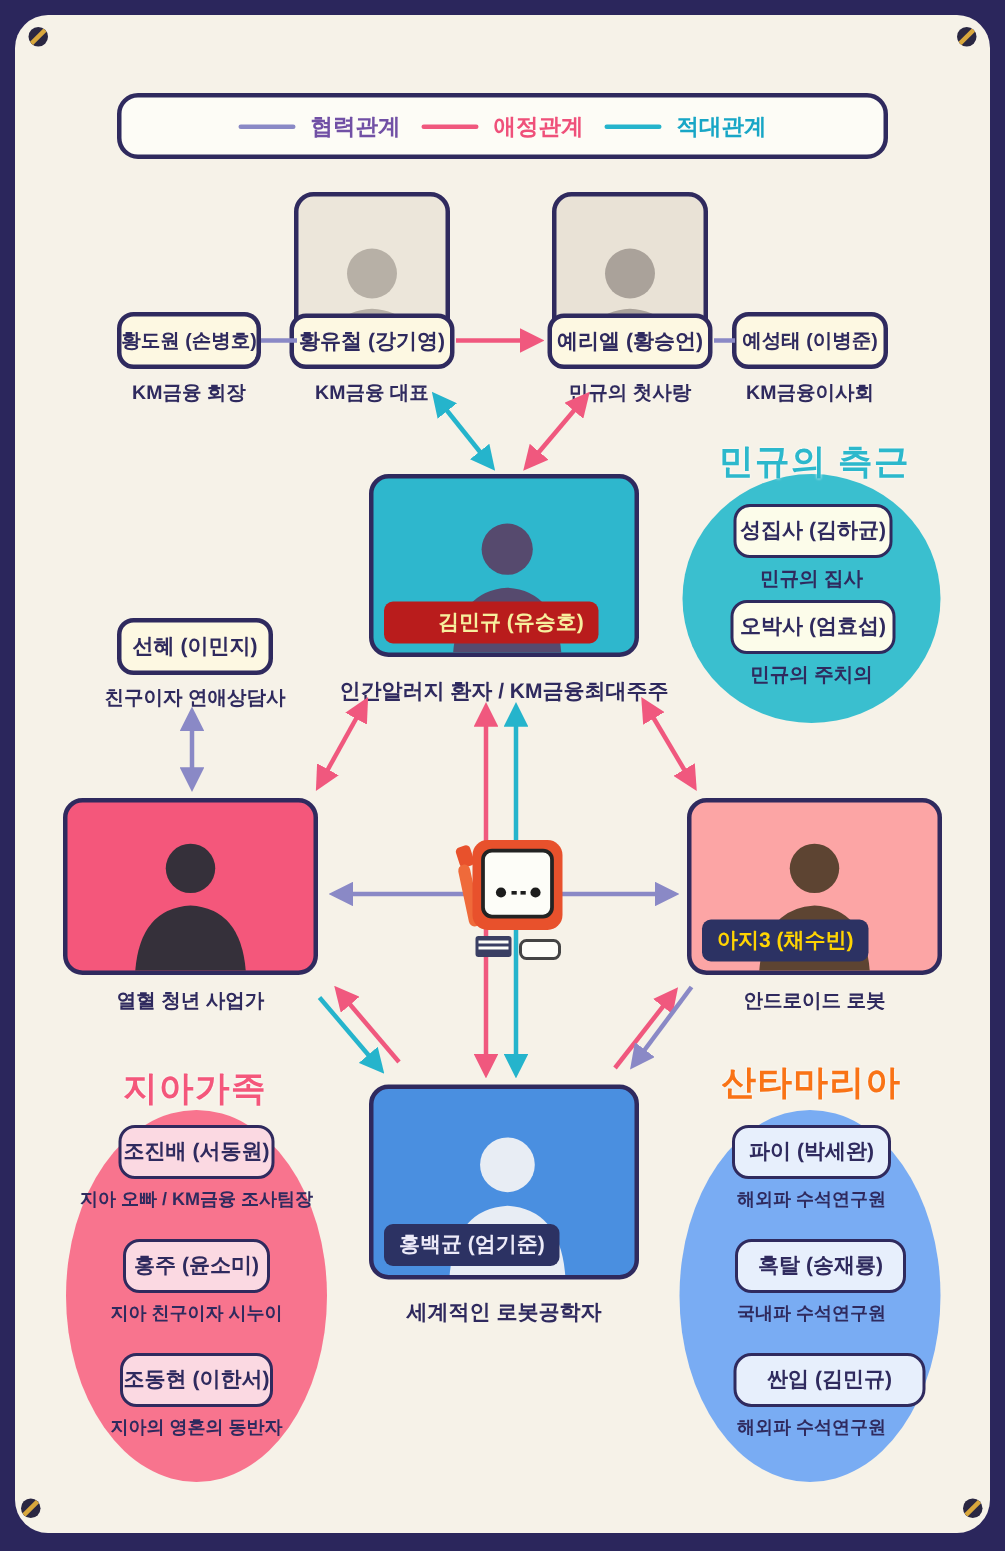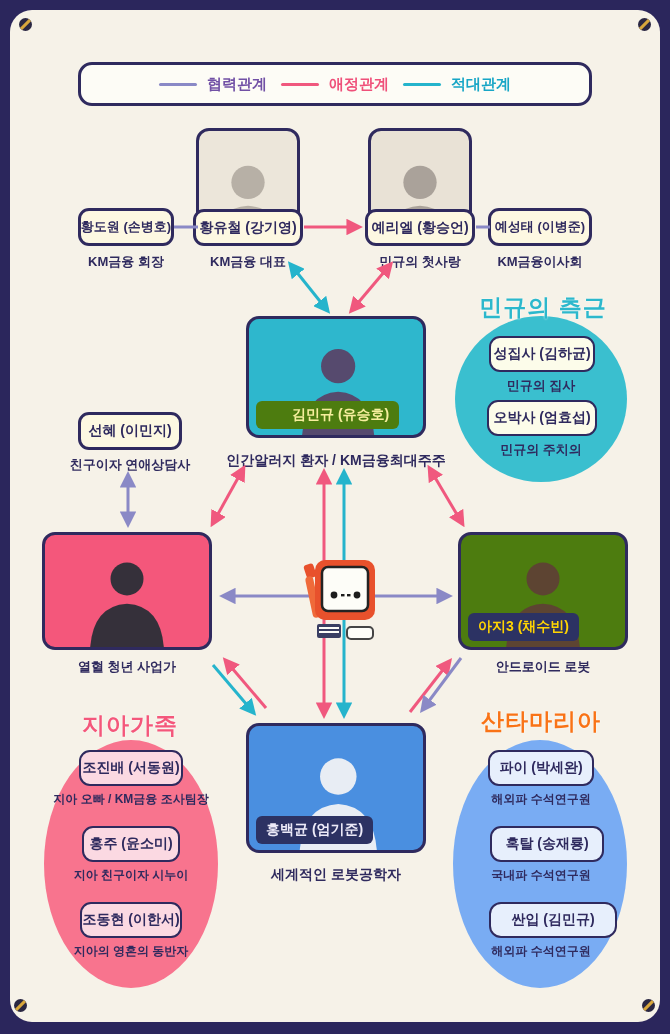--- a/index.html
+++ b/index.html
@@ -120,36 +120,36 @@
 <div class="pill" style="left:489px;top:336px;width:106px;height:36px;background:#fcfcea;border-width:2.5px;">성집사 (김하균)</div>
 <div class="group-caption" style="left:481px;top:377px;width:120px;">민규의 집사</div>
 <div class="pill" style="left:487px;top:400px;width:110px;height:36px;background:#fcfcea;border-width:2.5px;">오박사 (엄효섭)</div>
 <div class="group-caption" style="left:481px;top:441px;width:120px;">민규의 주치의</div>
 
 <div class="photo-card" style="left:246px;top:316px;width:180px;height:122px;background:#2eb7cd;">
   <svg class="silhouette" viewBox="0 0 100 100" preserveAspectRatio="xMidYMax meet">
     <circle cx="52" cy="32" r="16" fill="#564a6e"></circle>
       <path d="M18,100 Q20,58 52,56 Q84,58 86,100 Z" fill="#564a6e"></path>
   </svg>
-  <div class="name-tag" style="background:#4d7c0f;color:#f7ef9e;padding-left:36px;">김민규 (유승호)</div>
+  <div class="name-tag" style="background:#b91c1c;color:#f7ef9e;padding-left:36px;">김민규 (유승호)</div>
 </div>
 <div class="caption" style="left:196px;top:452px;width:280px;font-size:14px;">인간알러지 환자 / KM금융최대주주</div>
 
 <div class="pill" style="left:78px;top:412px;width:104px;height:38px;">선혜 (이민지)</div>
 <div class="caption" style="left:50px;top:456px;width:160px;">친구이자 연애상담사</div>
 
 <div class="photo-card" style="left:42px;top:532px;width:170px;height:118px;background:#f4577b;">
   <svg class="silhouette" viewBox="0 0 100 100" preserveAspectRatio="xMidYMax meet">
     <circle cx="50" cy="30" r="16" fill="#35303a"></circle>
       <path d="M14,100 Q16,56 50,54 Q84,56 86,100 Z" fill="#35303a"></path>
   </svg>
 </div>
 <div class="caption" style="left:47px;top:658px;width:160px;">열혈 청년 사업가</div>
 
-<div class="photo-card" style="left:458px;top:532px;width:170px;height:118px;background:#4d7c0f;">
+<div class="photo-card" style="left:458px;top:532px;width:170px;height:118px;background:#fca5a5;">
   <svg class="silhouette" viewBox="0 0 100 100" preserveAspectRatio="xMidYMax meet">
     <circle cx="50" cy="30" r="16" fill="#5d4432"></circle>
       <path d="M14,100 Q16,56 50,54 Q84,56 86,100 Z" fill="#5d4432"></path>
   </svg>
   <div class="name-tag" style="background:#2c3263;color:#ffd402;">아지3 (채수빈)</div>
 </div>
 <div class="caption" style="left:463px;top:658px;width:160px;">안드로이드 로봇</div>
 
 <div class="photo-card" style="left:246px;top:723px;width:180px;height:130px;background:#4a8fe0;">
   <svg class="silhouette" viewBox="0 0 100 100" preserveAspectRatio="xMidYMax meet">

